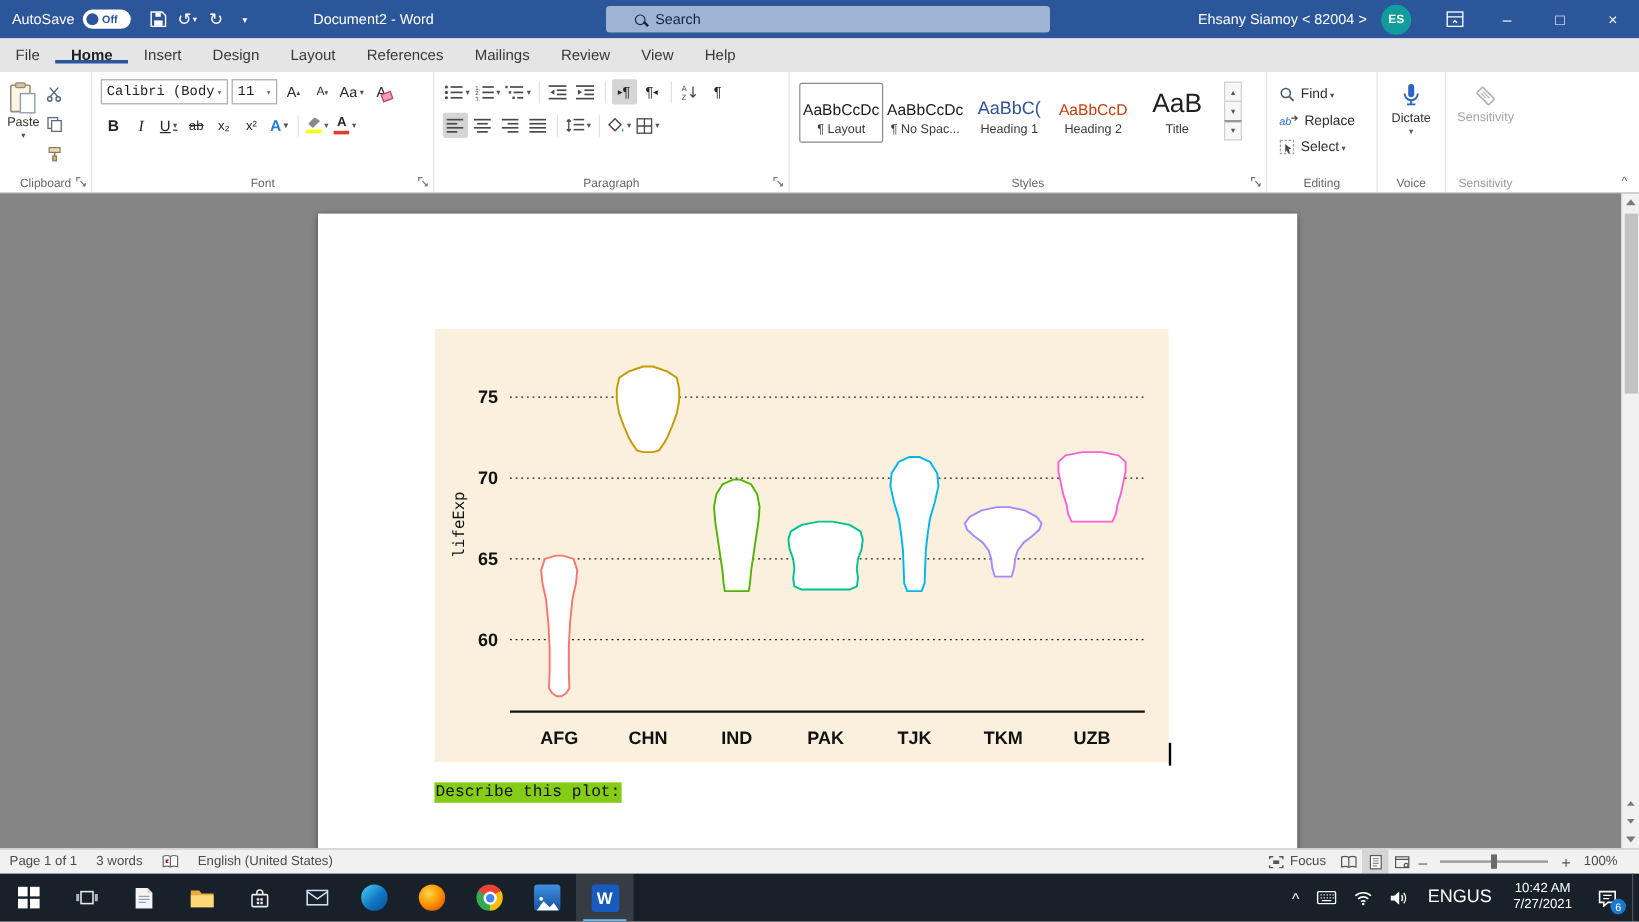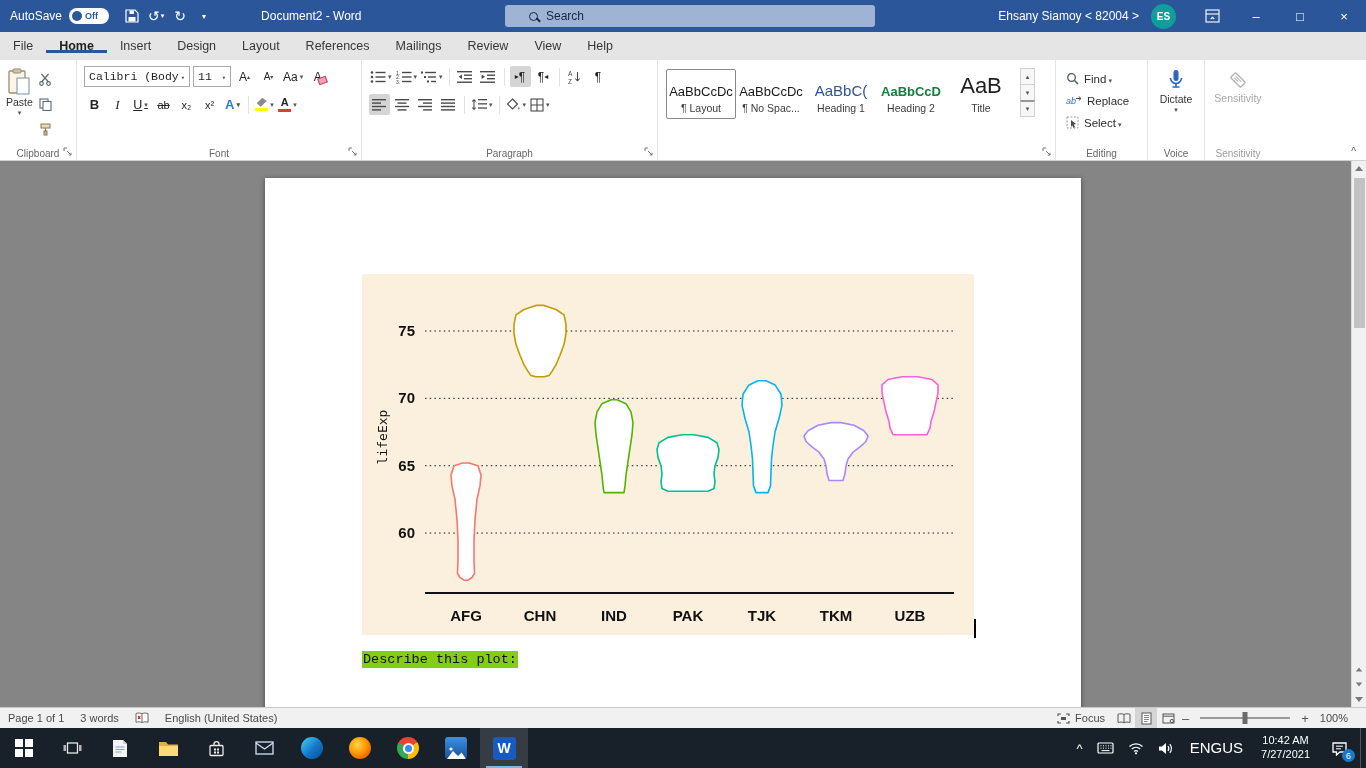--- a/index.html
+++ b/index.html
@@ -74,21 +74,21 @@
   .fx-g { color: #2b7cd3; font-weight: bold; font-size: 13px; }
   .bar-ic { display: inline-flex; flex-direction: column; align-items: center; line-height: 1; }
   .bar-ic .bar { width: 13px; height: 3.5px; margin-top: 1px; }
   .hl-pen { width: 10px; height: 9px; background: #8a8a8a; clip-path: polygon(0 60%, 55% 0, 100% 35%, 40% 100%); }
   .stylecards { display: flex; gap: 0; margin-left: 8px; margin-top: 3px; }
   .card { width: 70px; height: 50px; border: 1px solid transparent; border-radius: 2px;
     display: flex; flex-direction: column; align-items: center; justify-content: center; cursor: pointer; }
   .card.selected { border-color: #8a8a8a; }
   .card .prev { font-size: 13px; color: #1a1a1a; height: 24px; display: flex; align-items: flex-end; white-space: nowrap; }
   .card.h1 .prev { color: #2F5496; font-size: 15px; }
-  .card.h2 .prev { color: #15803d; font-weight: bold; }
+  .card.h2 .prev { color: #c2410c; }
   .card.title .prev { font-size: 22px; color: #1f1f1f; }
   .card .lbl { font-size: 10.5px; color: #3b3b3b; margin-top: 3px; white-space: nowrap; }
   .gal-scroll { width: 15px; margin-left: 4px; margin-top: 3px; display: flex; flex-direction: column; }
   .gal-btn { height: 17px; border: 1px solid #d0d0d0; background: #f7f7f7; display: flex;
     align-items: center; justify-content: center; font-size: 7px; color: #555; cursor: pointer; margin-top: -1px; }
   .gal-btn.more { border-top: 2px solid #999; }
   .ed-row { display: flex; align-items: center; gap: 5px; margin: 3px 0 0 10px; font-size: 11.5px;
     color: #2e2e2e; height: 19px; cursor: pointer; }
   .bigbtn { display: flex; flex-direction: column; align-items: center; gap: 1px; margin: 3px auto 0;
     cursor: pointer; font-size: 10.5px; color: #333; }
@@ -488,20 +488,21 @@
             <span class="prev">AaB</span>
             <span class="lbl">Title</span>
           </span>
         </div>
         <div class="gal-scroll">
           <span class="gal-btn">▴</span>
           <span class="gal-btn">▾</span>
           <span class="gal-btn more">▾</span>
         </div>
       </div>
+      <div class="grp-label">Styles</div>
       <span class="launcher"><svg width="10" height="10" viewBox="0 0 10 10">
             <path d="M1 4V1h3M4 4l4 4M8 8v-2.2M8 8H5.8" stroke="#777" fill="none"></path>
           </svg></span>
     </div>
 
     <div class="grp" style="width:92px">
       <div class="grp-body">
         <span class="ed-row">
           <svg width="13" height="13" viewBox="0 0 13 13">
               <circle cx="5.5" cy="5.5" r="3.8" fill="none" stroke="#4a5a6a" stroke-width="1.3"></circle>

